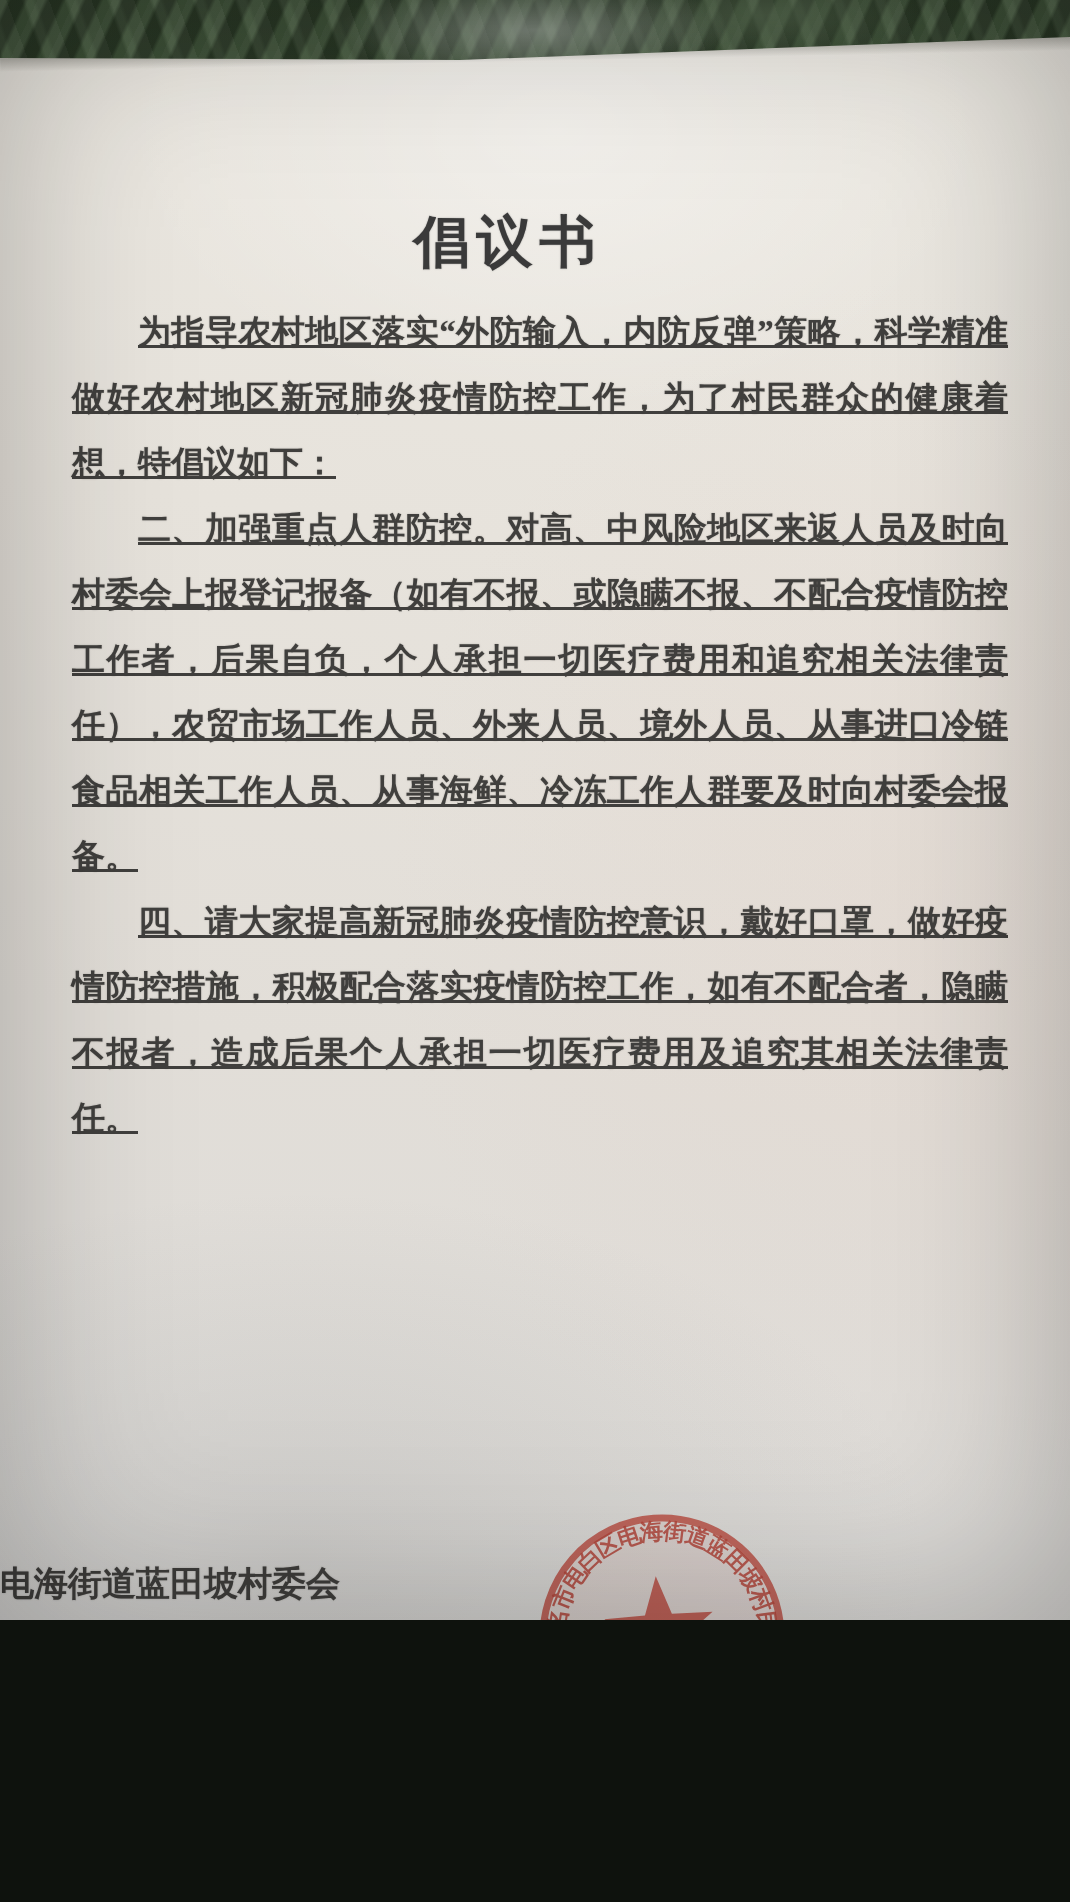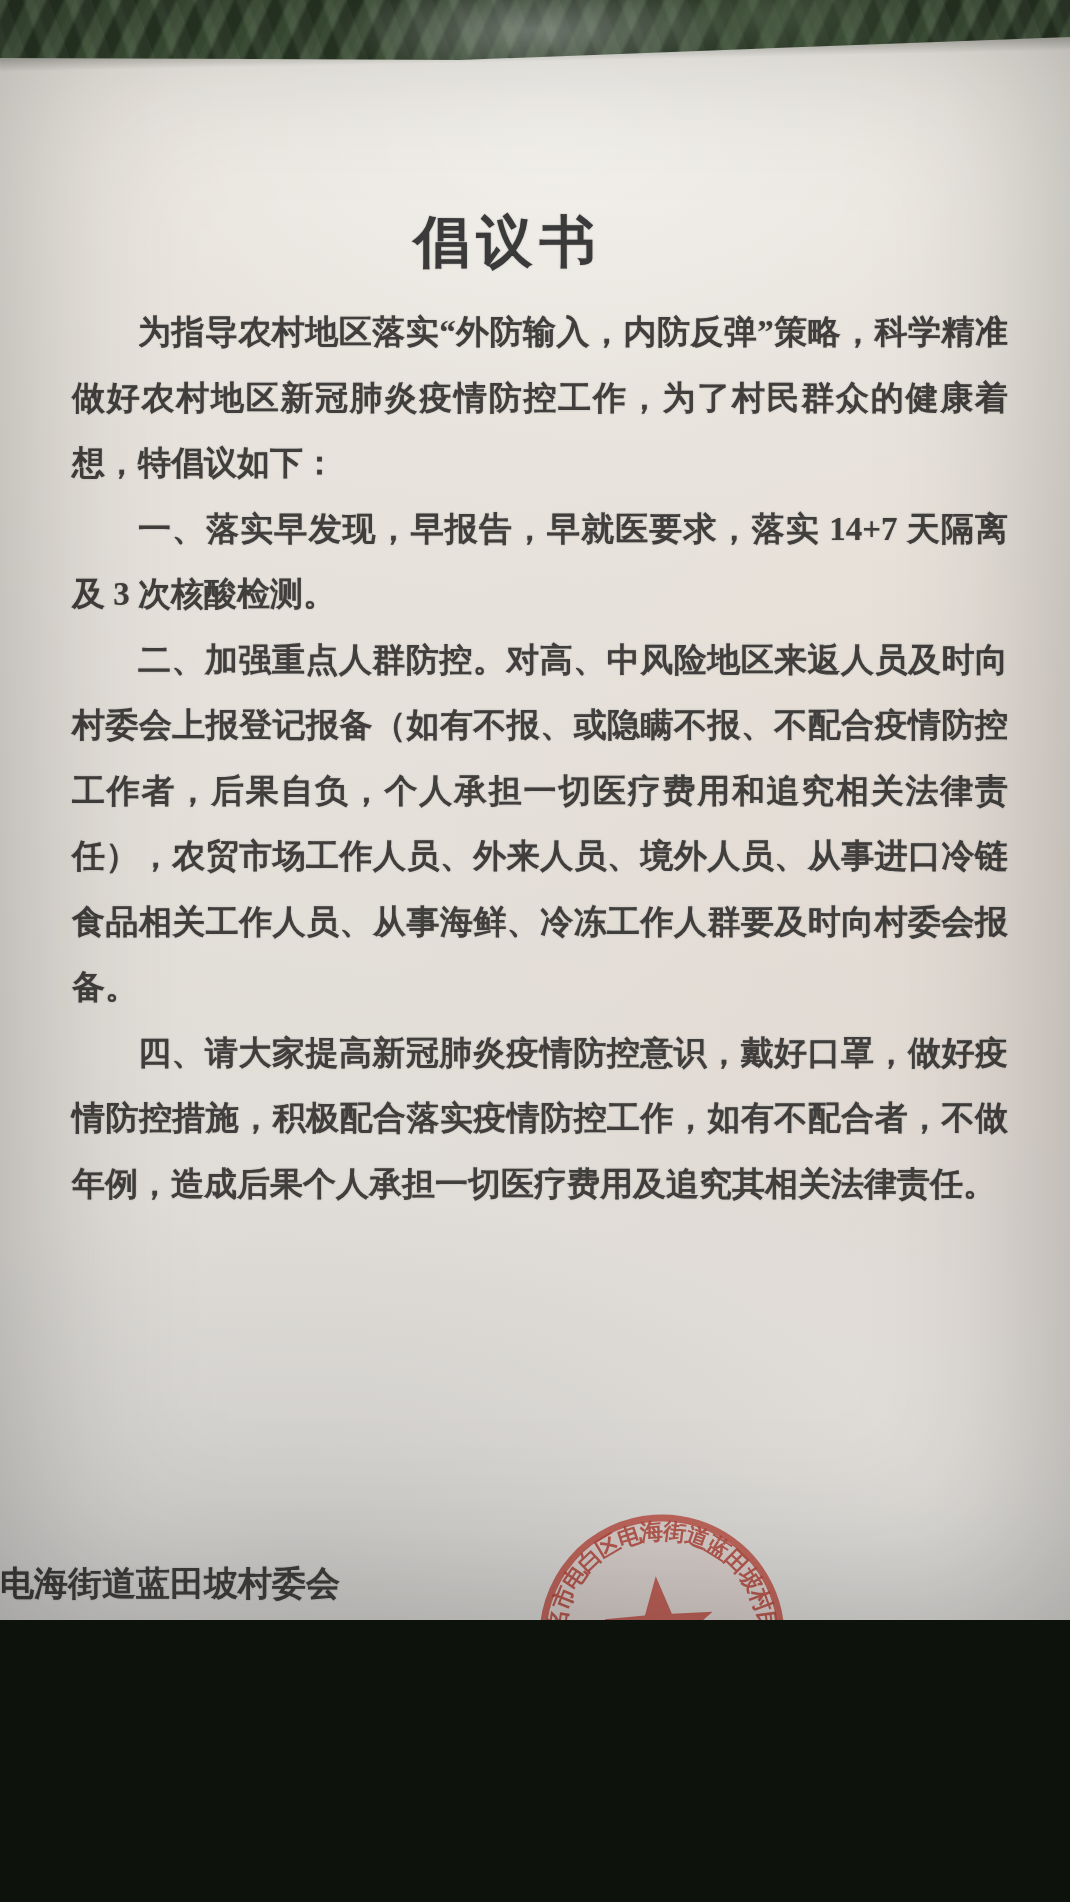--- a/index.html
+++ b/index.html
@@ -39,21 +39,21 @@
   .doc-title{
     position:absolute;top:205px;left:0;width:1016px;margin:0;
     text-align:center;font-size:56px;font-weight:bold;color:#3a3a3a;
     letter-spacing:7px;text-shadow:0 0 1.5px rgba(70,70,70,.55);
   }
   .doc-body{
     position:absolute;top:300px;left:72px;width:936px;
     font-size:33px;font-weight:bold;line-height:65.5px;color:#403f3d;
     text-align:justify;text-shadow:0 0 1.4px rgba(80,78,74,.5);
   }
-  .doc-body p{margin:0;text-indent:2em;}
+  .doc-body p{margin:0;text-indent:2em;text-decoration:underline;}
   .sig-line{
     position:absolute;top:1561px;left:0;width:832px;text-align:left;
     font-size:34px;font-weight:bold;color:#3e3d3b;
     text-shadow:0 0 1.4px rgba(80,78,74,.5);
   }
   .date-line{
     position:absolute;top:1656px;left:0;width:784px;text-align:right;
     font-size:36px;font-weight:bold;color:#3e3d3b;letter-spacing:1px;
     text-shadow:0 0 1.4px rgba(80,78,74,.5);
   }
@@ -65,23 +65,22 @@
 </head>
 <body>
 
 <div class="scene">
   <div class="paper">
 
     <h1 class="doc-title">倡议书</h1>
 
     <div class="doc-body">
       <p>为指导农村地区落实“外防输入，内防反弹”策略，科学精准做好农村地区新冠肺炎疫情防控工作，为了村民群众的健康着想，特倡议如下：</p>
-      <p>一、落实早发现，早报告，早就医要求，落实 14+7 天隔离及 3 次核酸检测。</p>
       <p>二、加强重点人群防控。对高、中风险地区来返人员及时向村委会上报登记报备（如有不报、或隐瞒不报、不配合疫情防控工作者，后果自负，个人承担一切医疗费用和追究相关法律责任），农贸市场工作人员、外来人员、境外人员、从事进口冷链食品相关工作人员、从事海鲜、冷冻工作人群要及时向村委会报备。</p>
-      <p>四、请大家提高新冠肺炎疫情防控意识，戴好口罩，做好疫情防控措施，积极配合落实疫情防控工作，如有不配合者，不做年例，造成后果个人承担一切医疗费用及追究其相关法律责任。</p>
+      <p>四、请大家提高新冠肺炎疫情防控意识，戴好口罩，做好疫情防控措施，积极配合落实疫情防控工作，如有不配合者，隐瞒不报者，造成后果个人承担一切医疗费用及追究其相关法律责任。</p>
     </div>
 
     <div class="sig-line">电海街道蓝田坡村委会</div>
     <div class="date-line">2021 年 1 月 15 日</div>
 
     <svg class="seal" viewBox="-130 -130 260 260" aria-hidden="true">
       <g transform="rotate(-4)">
         <circle r="115" fill="rgba(222,92,76,0.07)"></circle>
         <circle r="119" fill="none" stroke="#d5473a" stroke-width="7" opacity="0.8"></circle>
         <defs>

